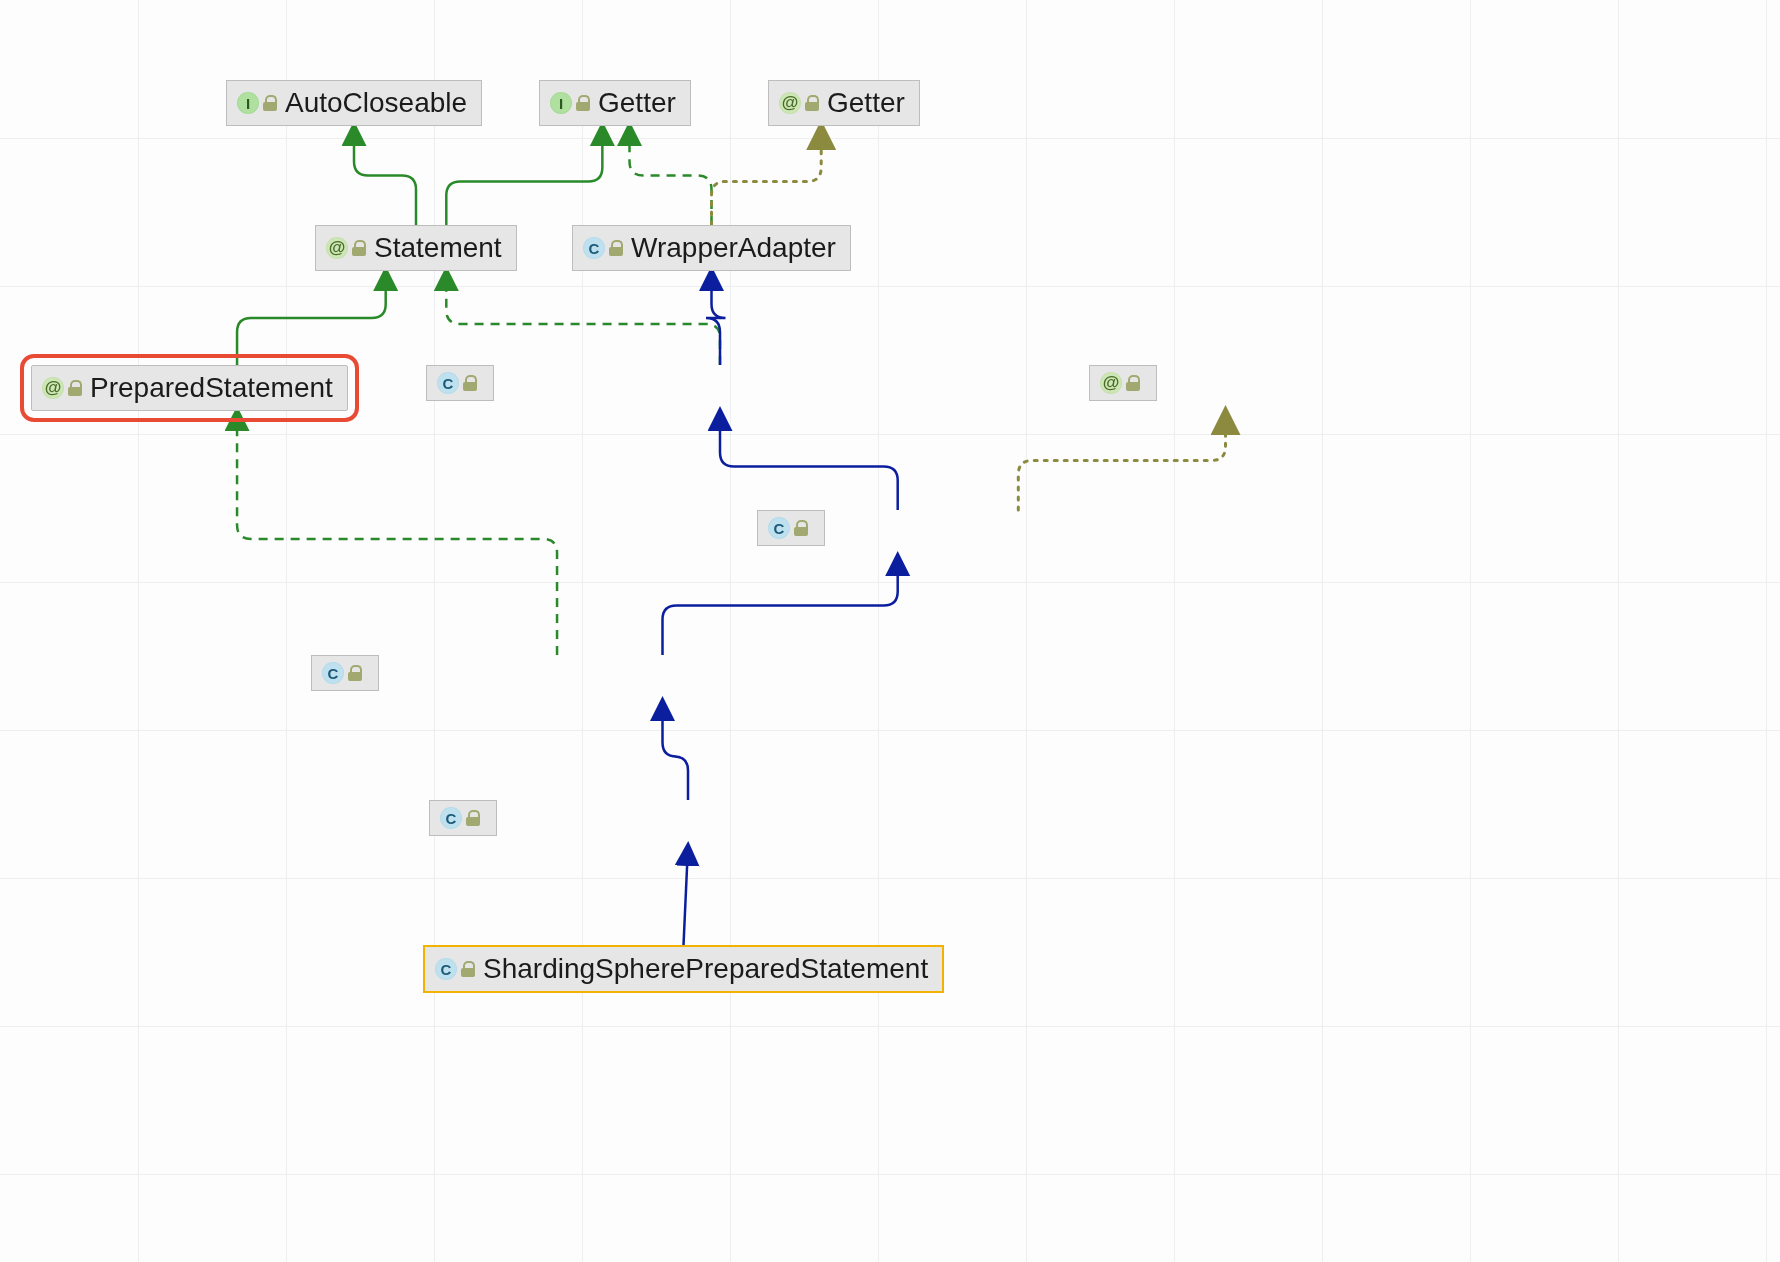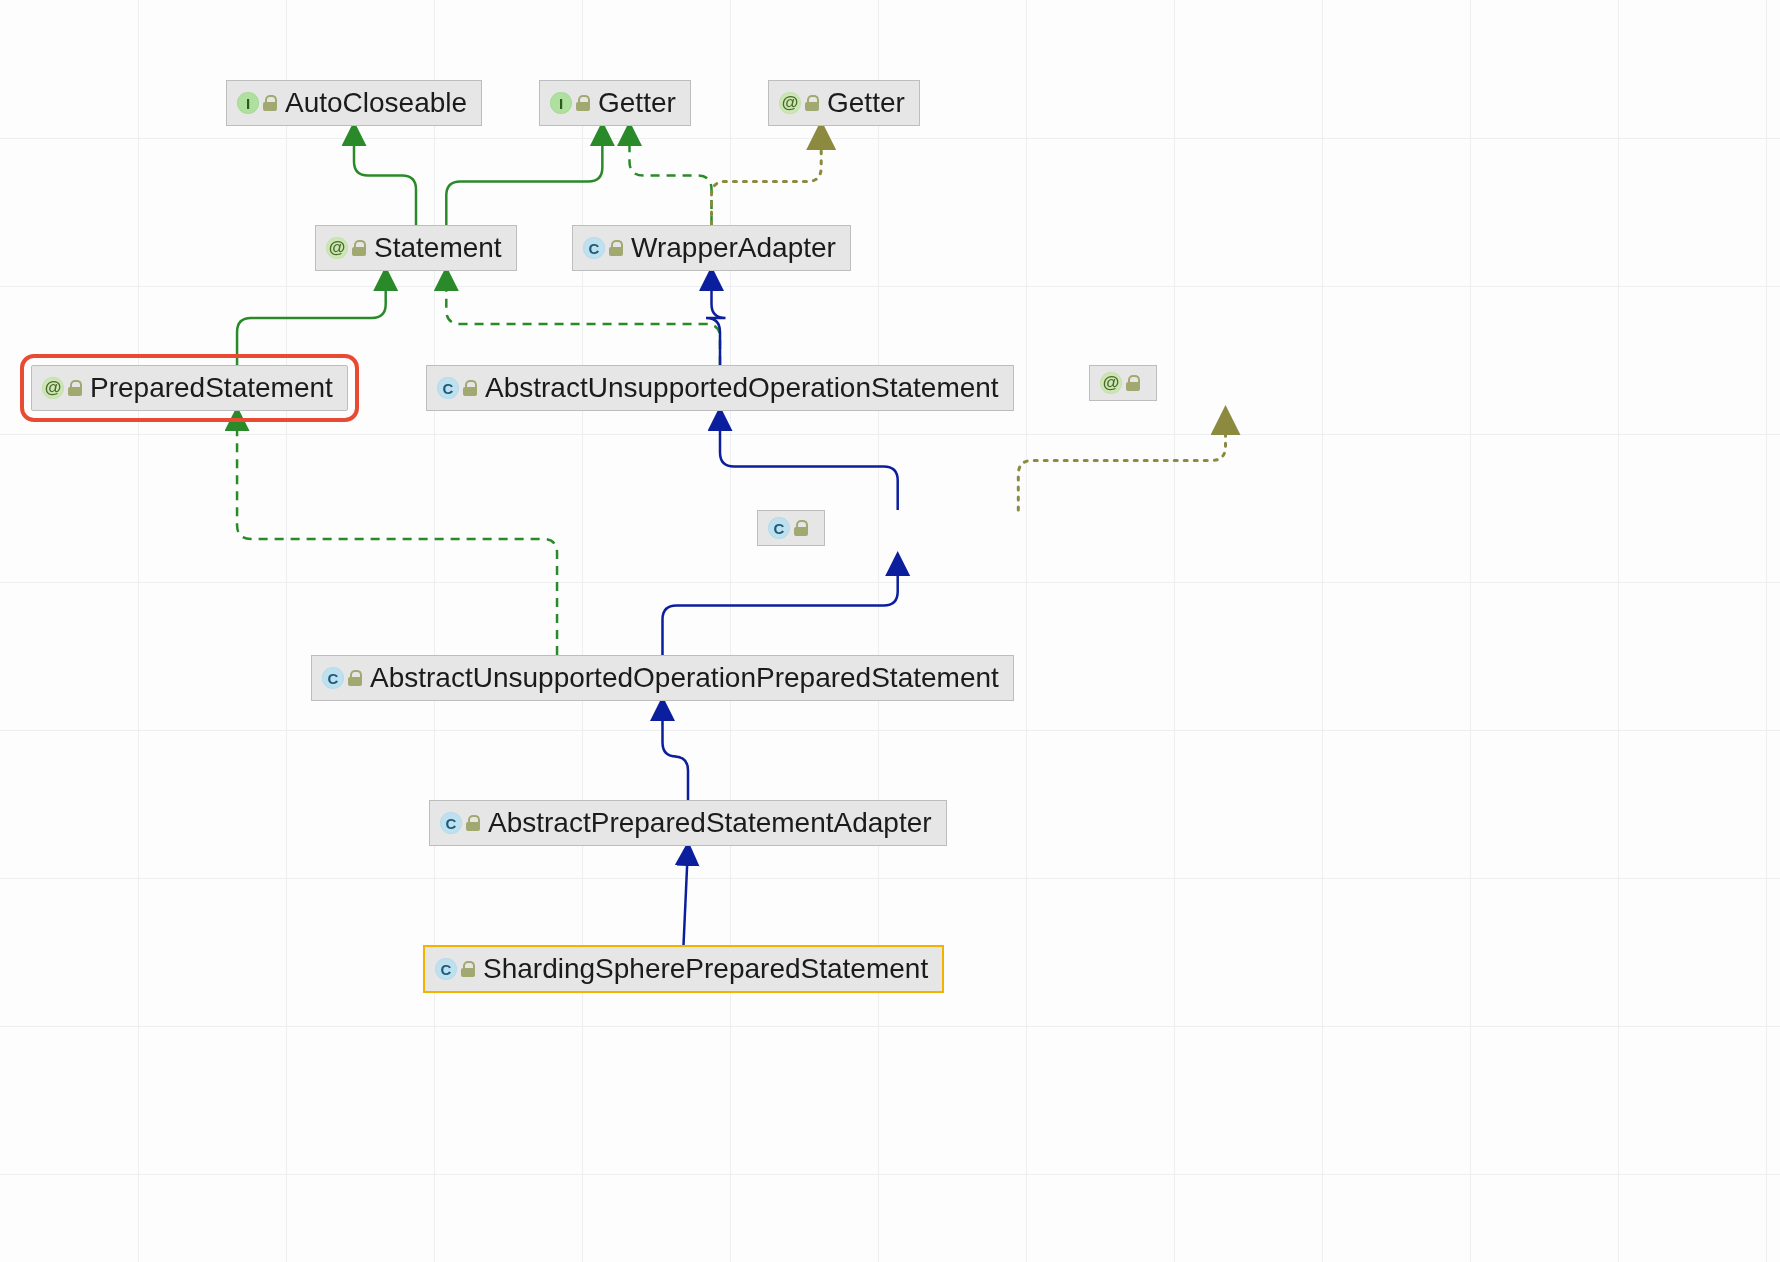--- a/index.html
+++ b/index.html
@@ -232,39 +232,36 @@
         <span>WrapperAdapter</span>
       </div>
       <div class="node highlight-red" style="left: 31px; top: 365px;">
         <span class="icon icon-annotation">@</span>
         <span class="lock-icon"></span>
         <span>PreparedStatement</span>
       </div>
       <div class="node" style="left: 426px; top: 365px;">
         <span class="icon icon-class">C</span>
         <span class="lock-icon"></span>
-        <span>AbstractUnsupportedOperationStatement</span>
       </div>
       <div class="node" style="left: 1089px; top: 365px;">
         <span class="icon icon-annotation">@</span>
         <span class="lock-icon"></span>
       </div>
       <div class="node" style="left: 757px; top: 510px;">
         <span class="icon icon-class">C</span>
         <span class="lock-icon"></span>
       </div>
       <div class="node" style="left: 311px; top: 655px;">
         <span class="icon icon-class">C</span>
         <span class="lock-icon"></span>
-        <span>AbstractUnsupportedOperationPreparedStatement</span>
       </div>
       <div class="node" style="left: 429px; top: 800px;">
         <span class="icon icon-class">C</span>
         <span class="lock-icon"></span>
-        <span>AbstractPreparedStatementAdapter</span>
       </div>
       <div class="node highlight-yellow" style="left: 423px; top: 945px;">
         <span class="icon icon-class">C</span>
         <span class="lock-icon"></span>
         <span>ShardingSpherePreparedStatement</span>
       </div>
     </div>
 </div>
 
 </body></html>

